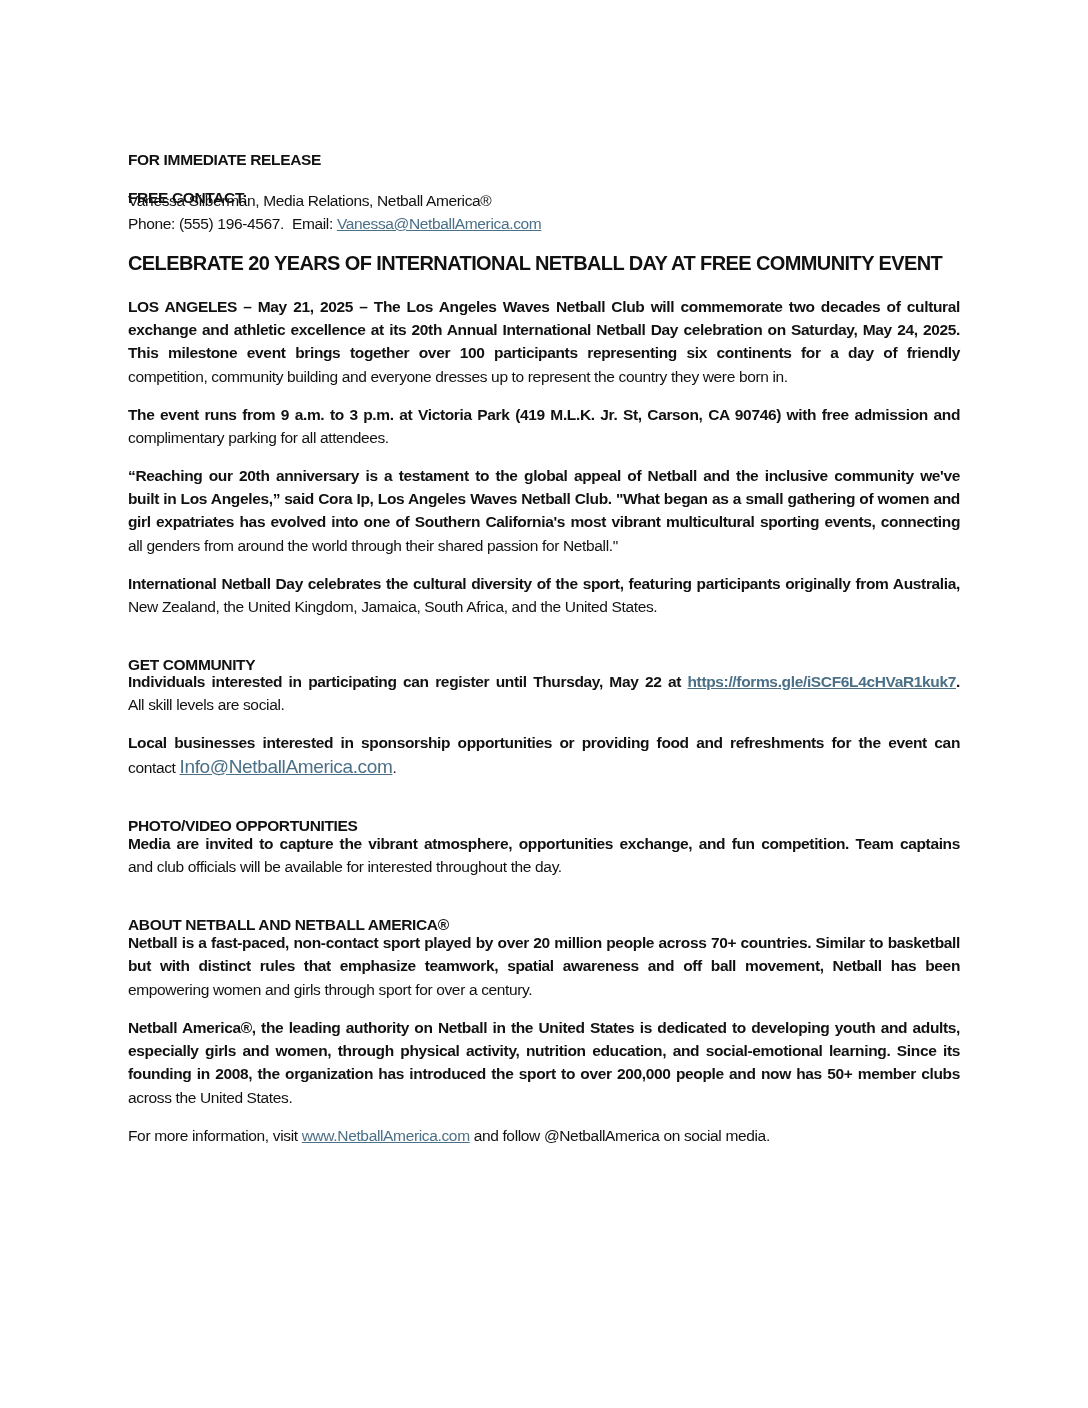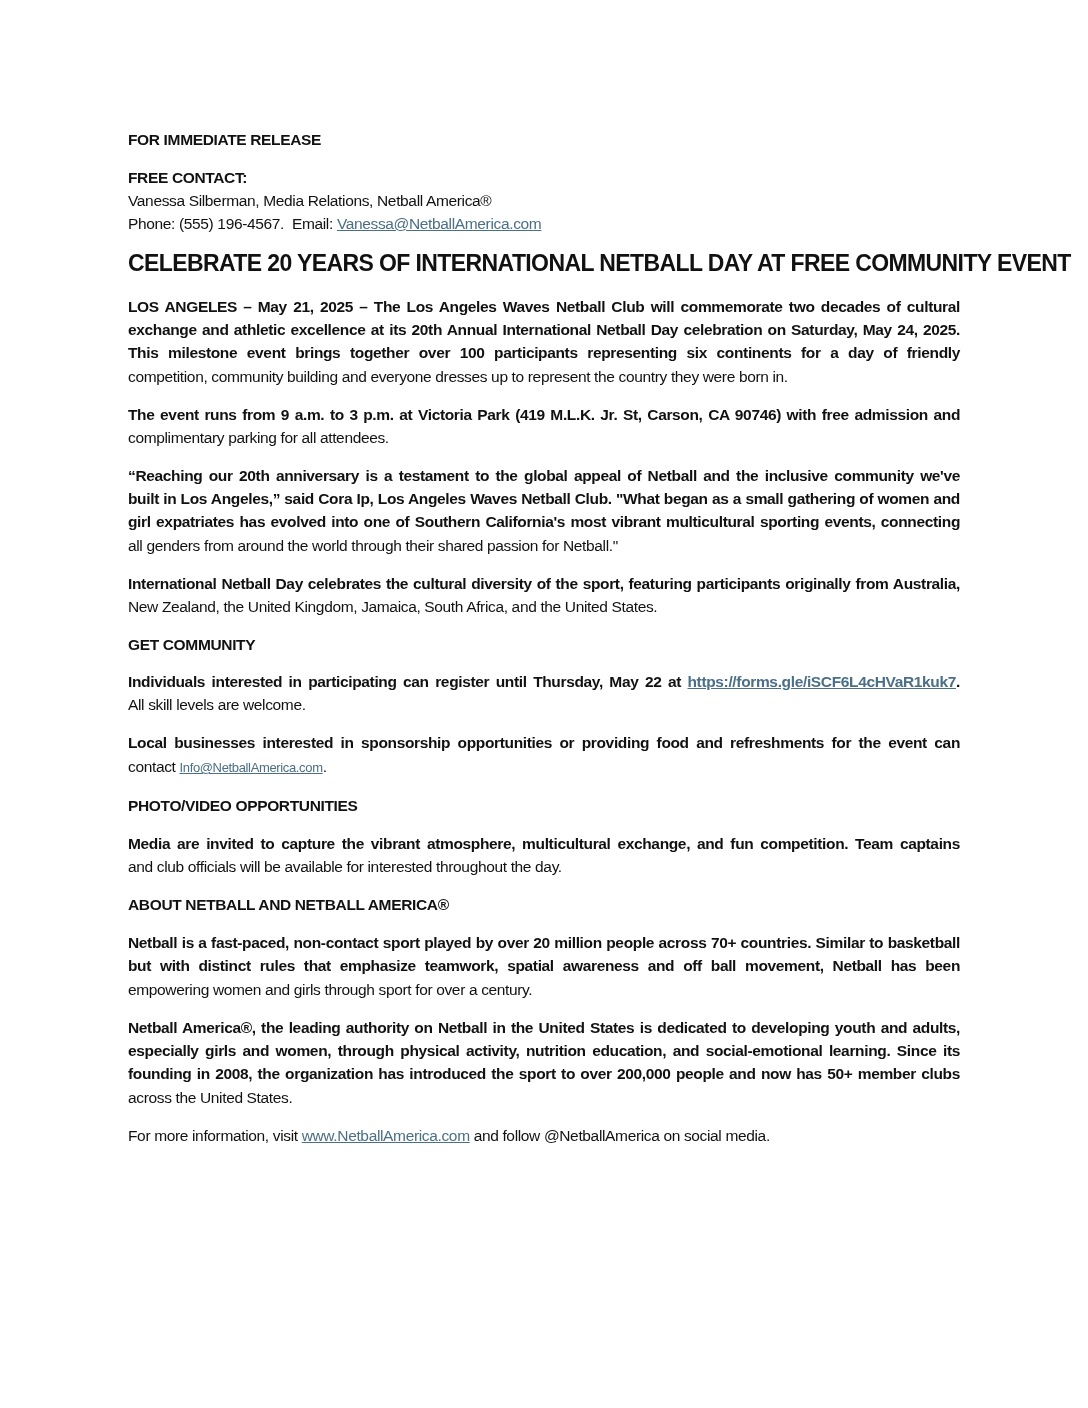--- a/index.html
+++ b/index.html
@@ -1,24 +1,24 @@
 <!DOCTYPE html>
 <html><head>
   <meta charset="utf-8">
   <style>
     html, body { margin: 0; padding: 0; background: #ffffff; }
     body { width: 1088px; height: 1408px; position: relative; overflow: hidden;
       font-family: "Liberation Sans Narrow", "Liberation Sans", sans-serif; color: #111; }
     .page { position: absolute; left: 128px; top: 0; width: 832px; }
     .t { position: absolute; left: 0; white-space: nowrap; font-size: 15.5px; line-height: 23.5px; letter-spacing: -0.35px; }
-    .b { font-weight: bold; }
+    .b { font-weight: bold; margin-top: 20px; }
     .j { width: 832px; text-align: justify; text-align-last: justify; white-space: normal; font-weight: bold; }
-    .h1 { font-size: 23px; font-weight: bold; letter-spacing: -0.6px; }
+    .h1 { font-size: 20px; font-weight: bold; letter-spacing: -0.6px; }
     a { color: #4a6f86; text-decoration: underline; margin-top: 23px; }
-    .big { font-size: 13px; }
+    .big { font-size: 19px; }
   </style>
 </head>
 <body>
 
 <div class="page">
   <div class="t b" style="top:128px">FOR IMMEDIATE RELEASE</div>
   <div class="t b" style="top:166px">FREE CONTACT:</div>
   <div class="t" style="top:189px">Vanessa Silberman, Media Relations, Netball America®</div>
   <div class="t" style="top:212px"><span style="white-space:pre">Phone: (555) 196-4567.  Email: </span><a>Vanessa@NetballAmerica.com</a></div>
 
@@ -35,26 +35,26 @@
   <div class="t j" style="top:464px">“Reaching our 20th anniversary is a testament to the global appeal of Netball and the inclusive community we've</div>
   <div class="t j" style="top:487px">built in Los Angeles,” said Cora Ip, Los Angeles Waves Netball Club. "What began as a small gathering of women and</div>
   <div class="t j" style="top:510px">girl expatriates has evolved into one of Southern California's most vibrant multicultural sporting events, connecting</div>
   <div class="t" style="top:534px">all genders from around the world through their shared passion for Netball."</div>
 
   <div class="t j" style="top:572px">International Netball Day celebrates the cultural diversity of the sport, featuring participants originally from Australia,</div>
   <div class="t" style="top:595px">New Zealand, the United Kingdom, Jamaica, South Africa, and the United States.</div>
 
   <div class="t b" style="top:633px">GET COMMUNITY</div>
   <div class="t j" style="top:670px"><span style="white-space:pre">Individuals interested in participating can register until Thursday, May 22 at </span><a>https://forms.gle/iSCF6L4cHVaR1kuk7</a><span>.</span></div>
-  <div class="t" style="top:693px">All skill levels are welcome.</div>
+  <div class="t" style="top:693px">All skill levels are social.</div>
   <div class="t j" style="top:731px">Local businesses interested in sponsorship opportunities or providing food and refreshments for the event can</div>
   <div class="t" style="top:755px"><span style="white-space:pre">contact </span><a class="big">Info@NetballAmerica.com</a><span>.</span></div>
 
   <div class="t b" style="top:794px">PHOTO/VIDEO OPPORTUNITIES</div>
-  <div class="t j" style="top:832px">Media are invited to capture the vibrant atmosphere, multicultural exchange, and fun competition. Team captains</div>
+  <div class="t j" style="top:832px">Media are invited to capture the vibrant atmosphere, opportunities exchange, and fun competition. Team captains</div>
   <div class="t" style="top:855px">and club officials will be available for interested throughout the day.</div>
 
   <div class="t b" style="top:893px">ABOUT NETBALL AND NETBALL AMERICA®</div>
   <div class="t j" style="top:931px">Netball is a fast-paced, non-contact sport played by over 20 million people across 70+ countries. Similar to basketball</div>
   <div class="t j" style="top:954px">but with distinct rules that emphasize teamwork, spatial awareness and off ball movement, Netball has been</div>
   <div class="t" style="top:978px">empowering women and girls through sport for over a century.</div>
 
   <div class="t j" style="top:1016px">Netball America®, the leading authority on Netball in the United States is dedicated to developing youth and adults,</div>
   <div class="t j" style="top:1039px">especially girls and women, through physical activity, nutrition education, and social-emotional learning. Since its</div>
   <div class="t j" style="top:1062px">founding in 2008, the organization has introduced the sport to over 200,000 people and now has 50+ member clubs</div>

